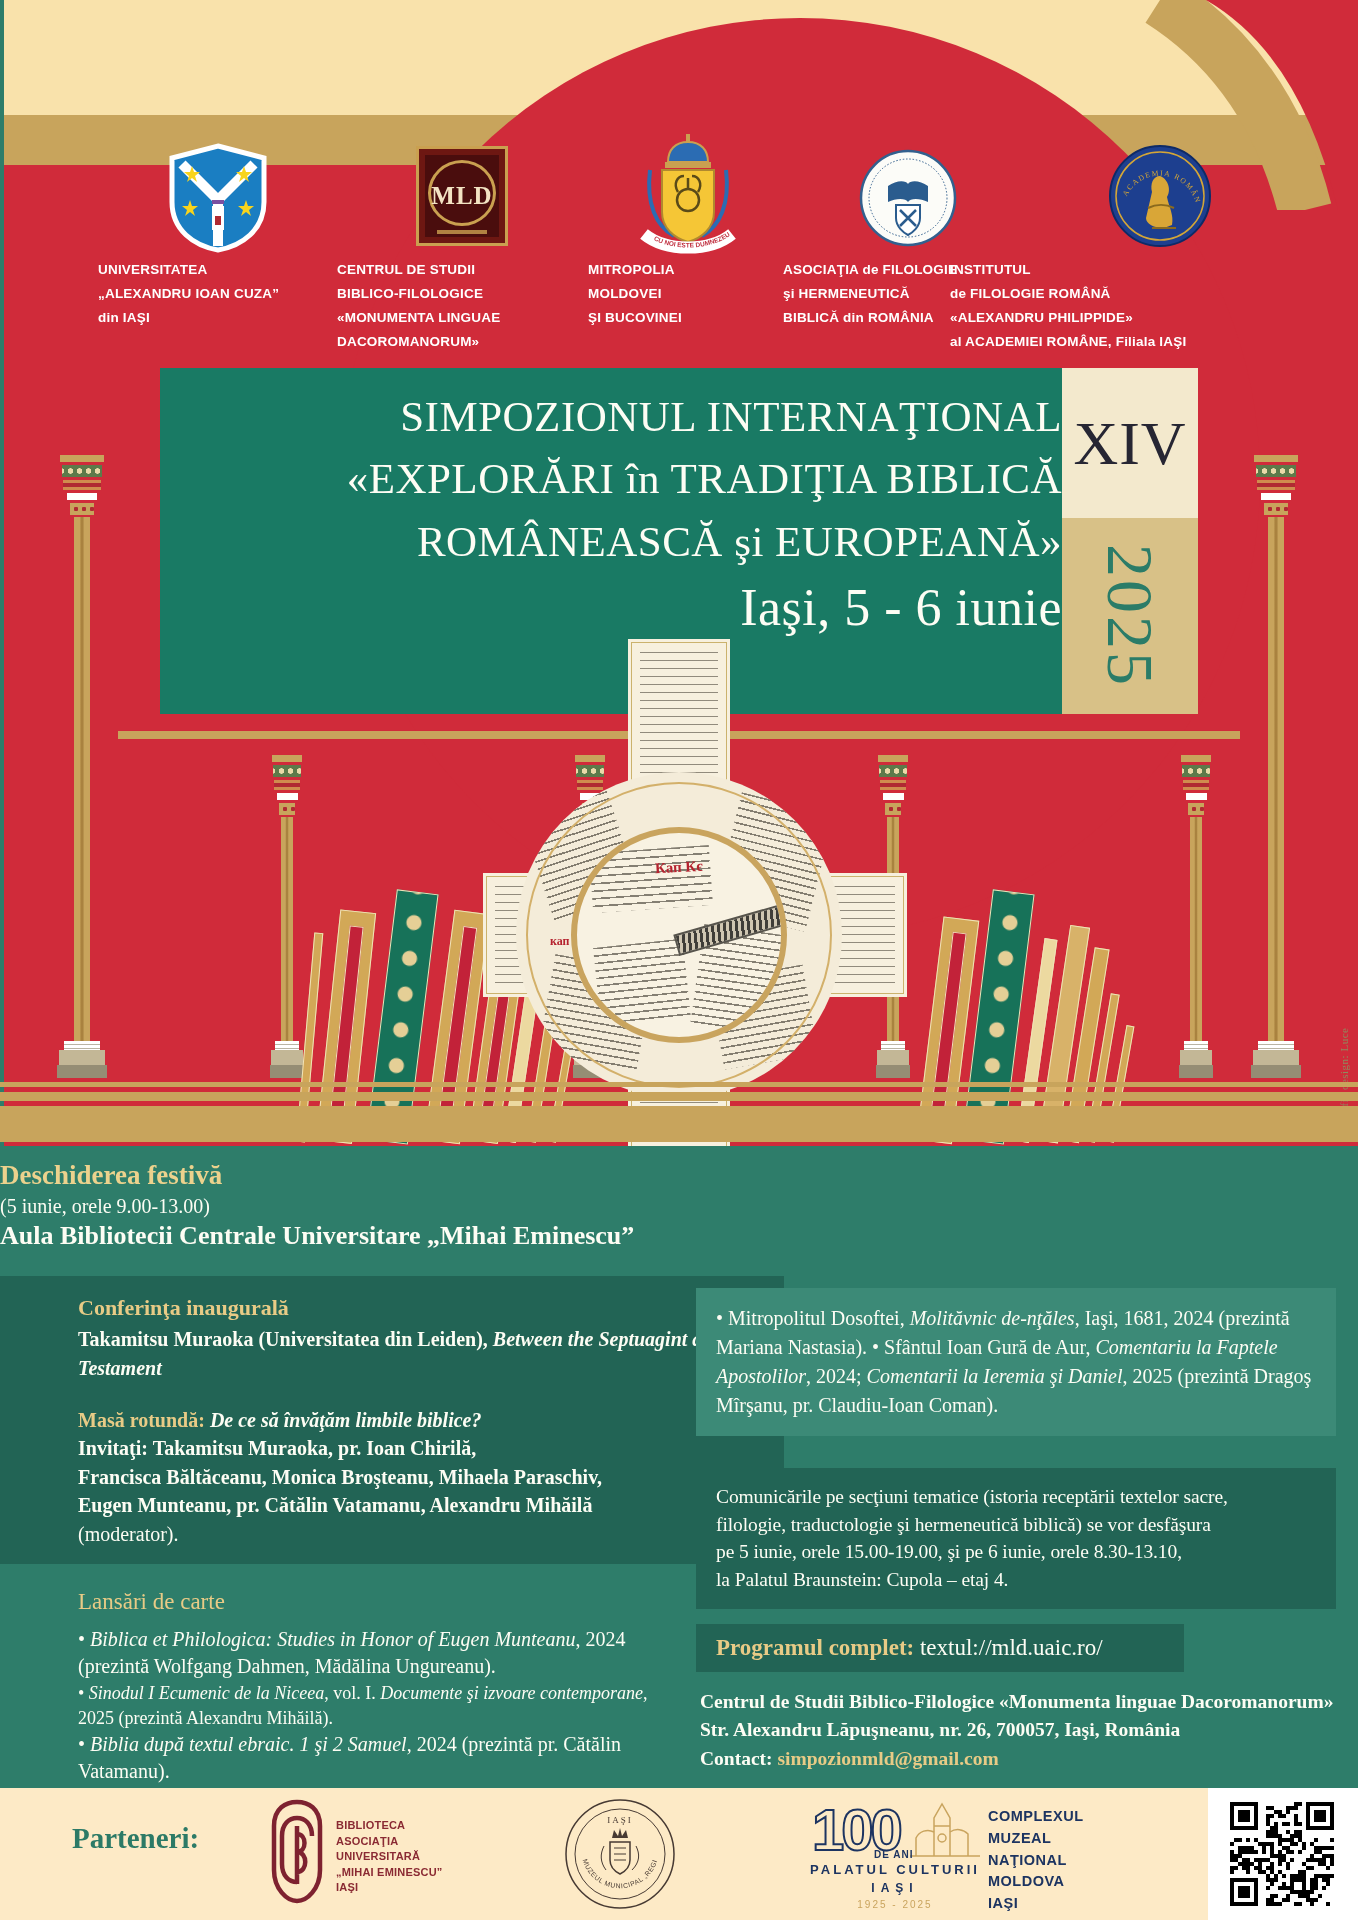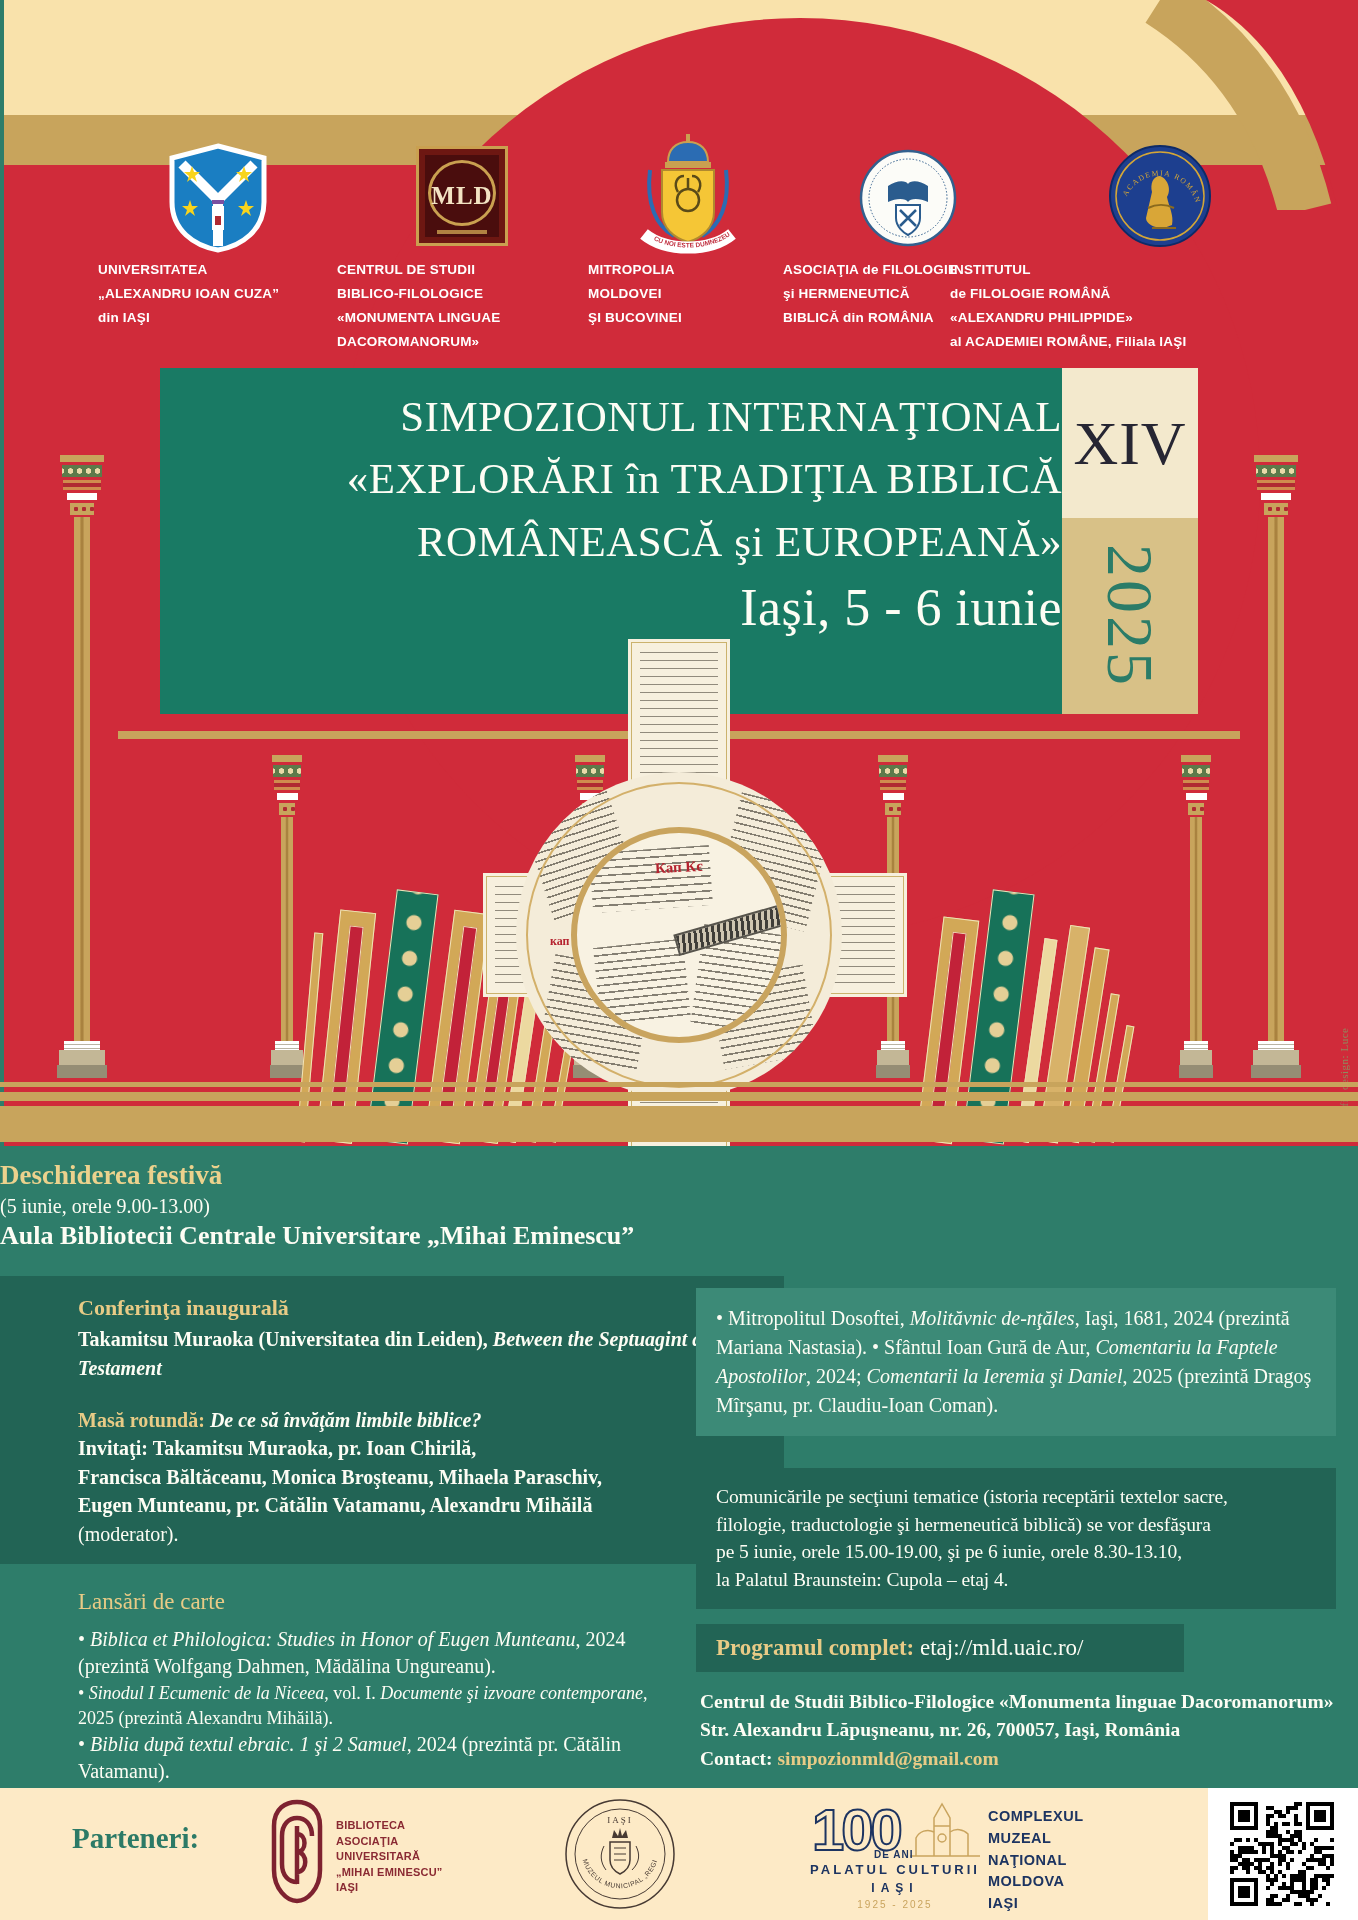--- a/index.html
+++ b/index.html
@@ -366,21 +366,21 @@
     </div>
 
     <div class="box-dark2 nowraps">
         <div>Comunicările pe secţiuni tematice (istoria receptării textelor sacre,</div>
         <div>filologie, traductologie şi hermeneutică biblică) se vor desfăşura</div>
         <div>pe 5 iunie, orele 15.00-19.00, şi pe 6 iunie, orele 8.30-13.10,</div>
         <div>la Palatul Braunstein: Cupola – etaj 4.</div>
       </div>
 
     <div class="box-prog">
-      <span class="gold-h inline">Programul complet: </span><span>etaj://mld.uaic.ro/</span>
+      <span class="gold-h inline">Programul complet: </span><span>textul://mld.uaic.ro/</span>
     </div>
 
     <div class="contact">
       <div>Centrul de Studii Biblico-Filologice «Monumenta linguae Dacoromanorum»</div>
       <div>Str. Alexandru Lăpuşneanu, nr. 26, 700057, Iaşi, România</div>
       <div><span>Contact: </span><span class="gold">simpozionmld@gmail.com</span></div>
     </div>
   </section>
 
   <div class="partner-band"></div>

